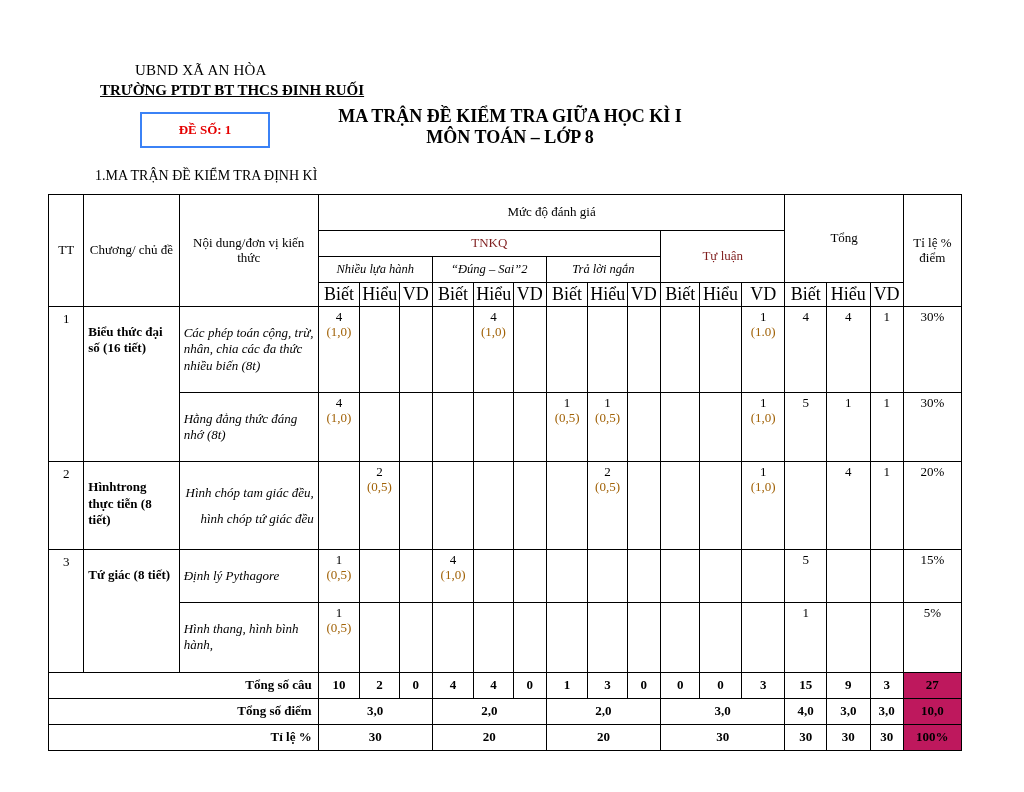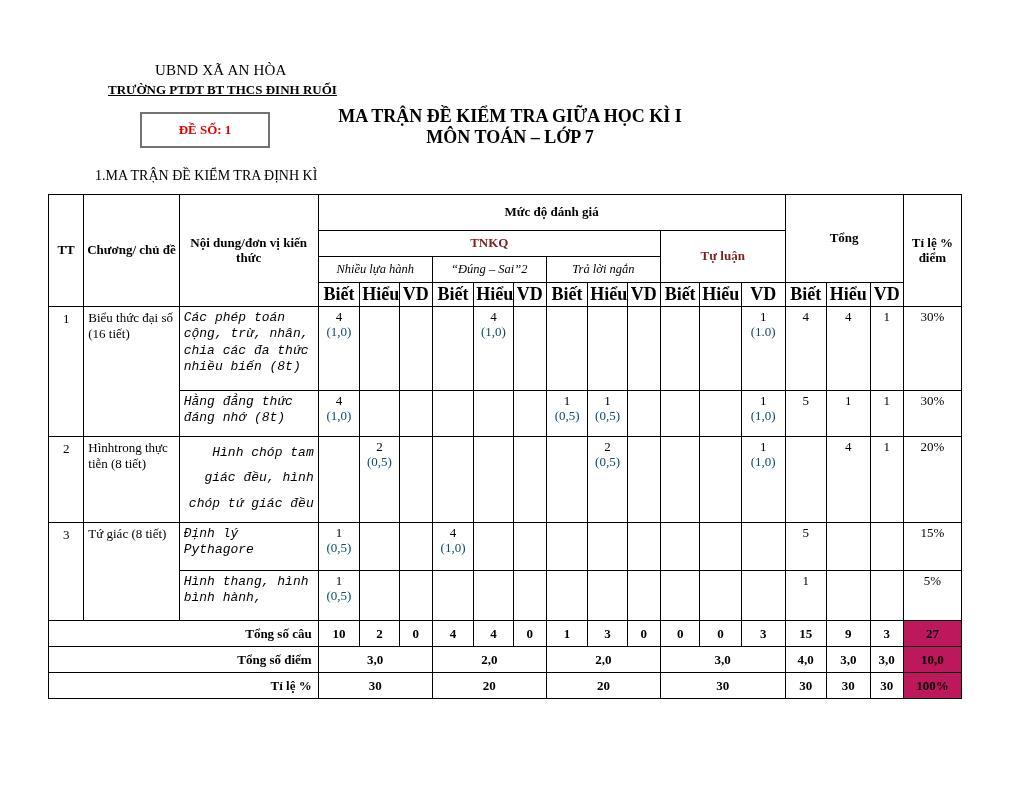--- a/index.html
+++ b/index.html
@@ -4,69 +4,69 @@
 <style>
   * { box-sizing: border-box; margin: 0; padding: 0; }
   html, body { background: #ffffff; }
   body {
     width: 1024px; height: 792px;
     font-family: "Liberation Serif", "DejaVu Serif", serif;
     color: #000;
   }
   .page { position: relative; width: 1024px; height: 792px; background: #fff; overflow: hidden; }
 
-  .org { position: absolute; left: 135px; top: 62px; font-size: 15px; letter-spacing: .2px; margin-left: 20px; }
-  .school { position: absolute; left: 108px; top: 82px; font-size: 13px; font-weight: bold; text-decoration: underline; }
+  .org { position: absolute; left: 135px; top: 62px; font-size: 15px; letter-spacing: .2px; }
+  .school { position: absolute; left: 100px; top: 82px; font-size: 15px; font-weight: bold; text-decoration: underline; }
   .de-box {
     position: absolute; left: 140px; top: 112px; width: 130px; height: 36px;
-    border: 2px solid #737373; display: flex; align-items: center; justify-content: center;
+    border: 2px solid #3b82f6; display: flex; align-items: center; justify-content: center;
   }
   .de-box span { color: #e50000; font-weight: bold; font-size: 13px; }
 
   .titles { position: absolute; left: 290px; top: 106px; width: 440px; text-align: center; }
   .titles div { font-weight: bold; font-size: 18px; line-height: 21px; }
 
   .section { position: absolute; left: 95px; top: 168px; font-size: 14px; }
 
   table {
     position: absolute; left: 48px; top: 194px; width: 914px;
     border-collapse: collapse; table-layout: fixed;
   }
   th, td { border: 1px solid #000; padding: 1px 2px; font-size: 13px; vertical-align: middle; overflow: hidden; }
-  thead th { text-align: center; font-weight: bold; line-height: 1.15; }
+  thead th { text-align: center; font-weight: normal; line-height: 1.15; }
   th.red { color: #7f1d1d; }
   th.it  { font-style: italic; font-weight: normal; font-size: 12.5px; }
   th.lvl { font-size: 18px; }
 
   td.tt   { text-align: center; vertical-align: top; padding-top: 4px; }
-  td.chap { font-weight: normal; vertical-align: top; padding: 3px 4px; line-height: 1.25; }
-  td.cont { font-style: italic; vertical-align: top; padding: 3px 4px; line-height: 1.25; font-family: Liberation Mono, monospace; }
+  td.chap { font-weight: bold; vertical-align: top; padding: 17px 4px; line-height: 1.25; }
+  td.cont { font-style: italic; vertical-align: top; padding: 18px 4px; line-height: 1.25; }
   td.cont.spread { line-height: 1.95; text-align: right; }
   td.num, td.totc, td.pct { text-align: center; vertical-align: top; padding-top: 3px; line-height: 1.15; }
-  td.num .p { color: #0c4a6e; }
+  td.num .p { color: #a16207; }
 
   tr.foot td { font-weight: bold; text-align: center; height: 26px; font-size: 13px; }
   tr.foot td.lbl { text-align: right; padding-right: 6px; }
   td.shade { background: #be185d; }
 </style>
 </head>
 <body>
 
 <div class="page">
 
   <div class="org">UBND XÃ AN HÒA</div>
   <div class="school">TRƯỜNG PTDT BT THCS ĐINH RUỐI</div>
 
   <div class="de-box">
     <span>ĐỀ SỐ: 1</span>
   </div>
 
   <div class="titles">
     <div>MA TRẬN ĐỀ KIỂM TRA GIỮA  HỌC KÌ I</div>
-    <div>MÔN TOÁN – LỚP 7</div>
+    <div>MÔN TOÁN – LỚP 8</div>
   </div>
 
   <div class="section">1.MA TRẬN ĐỀ KIỂM TRA ĐỊNH KÌ</div>
 
   <table>
     <colgroup>
       <col style="width:34px">
         <col style="width:92px">
         <col style="width:134px">
       <col style="width:40px">

